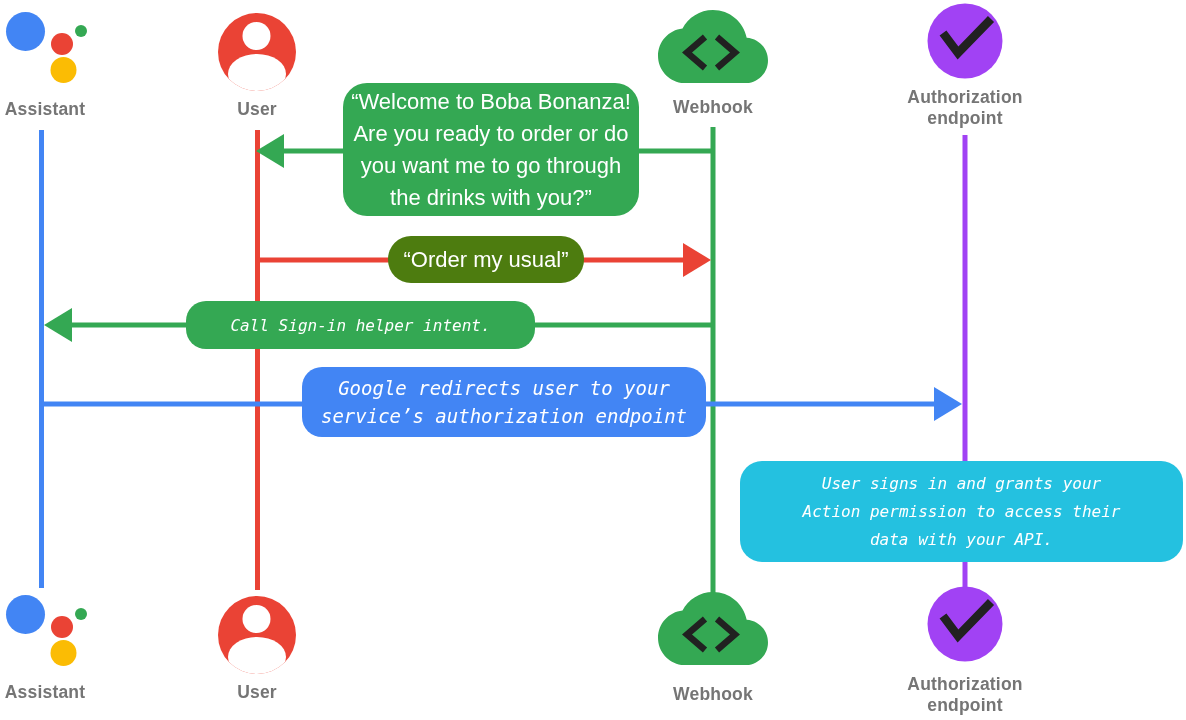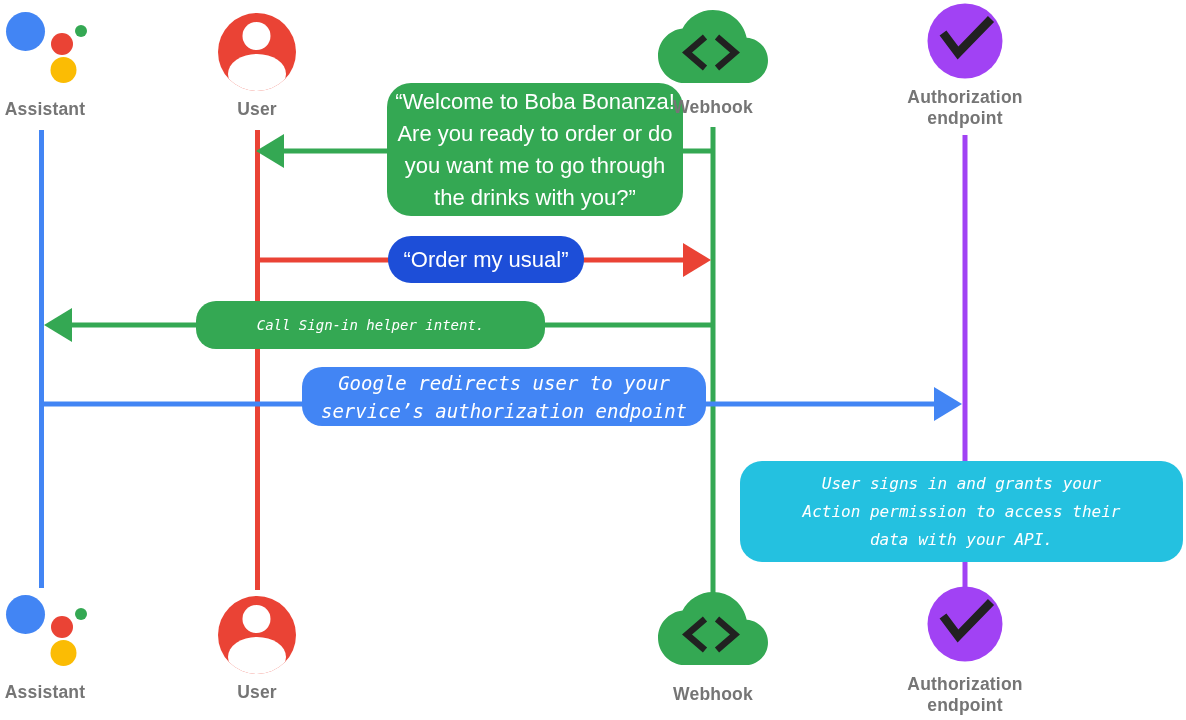--- a/index.html
+++ b/index.html
@@ -13,24 +13,24 @@
     position:absolute;z-index:3;transform:translateX(-50%);
     color:#757575;font-weight:700;font-size:17.5px;line-height:21px;
     text-align:center;white-space:pre-line;letter-spacing:.2px;
   }
   .bubble{
     position:absolute;z-index:2;display:flex;align-items:center;justify-content:center;
     color:#ffffff;text-align:center;white-space:pre-line;
   }
   .bubble.sans{font-family:"Liberation Sans",sans-serif;}
   .bubble.mono{font-family:"DejaVu Sans Mono",monospace;font-style:italic;}
-  .b-welcome{left:343px;top:83px;width:296px;height:133px;background:#34A853;border-radius:24px;font-size:22px;line-height:32px;margin-left:44px;}
-  .b-order{left:388px;top:236px;width:196px;height:47px;background:#1d4ed8;border-radius:23px;font-size:22px;}
-  .b-signin{left:196px;top:301px;width:349px;height:48px;background:#34A853;border-radius:20px;font-size:14px;}
-  .b-redirect{left:302px;top:367px;width:404px;height:59px;background:#4285F4;border-radius:20px;font-size:19px;line-height:28px;}
+  .b-welcome{left:343px;top:83px;width:296px;height:133px;background:#34A853;border-radius:24px;font-size:22px;line-height:32px;}
+  .b-order{left:388px;top:236px;width:196px;height:47px;background:#4d7c0f;border-radius:23px;font-size:22px;}
+  .b-signin{left:186px;top:301px;width:349px;height:48px;background:#34A853;border-radius:20px;font-size:16px;}
+  .b-redirect{left:302px;top:367px;width:404px;height:70px;background:#4285F4;border-radius:20px;font-size:19px;line-height:28px;}
   .b-note{left:740px;top:461px;width:443px;height:101px;background:#24C1E0;border-radius:22px;font-size:16px;line-height:28px;}
 </style>
 </head>
 <body>
 
 <div id="canvas">
 
   <svg id="wires" width="1186" height="720" viewBox="0 0 1186 720">
 
     <line x1="41.5" y1="130" x2="41.5" y2="588" stroke="#4285F4" stroke-width="5"></line>

